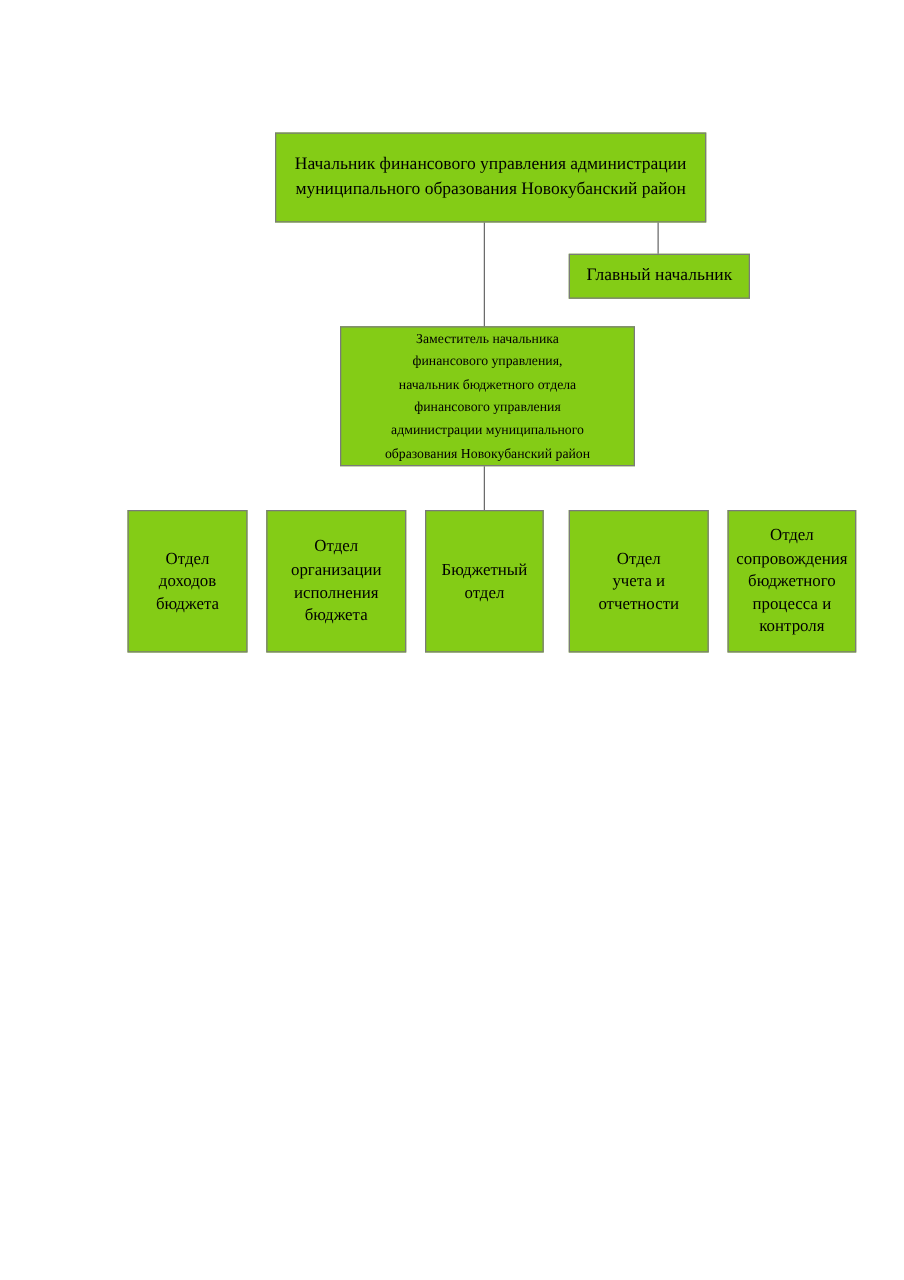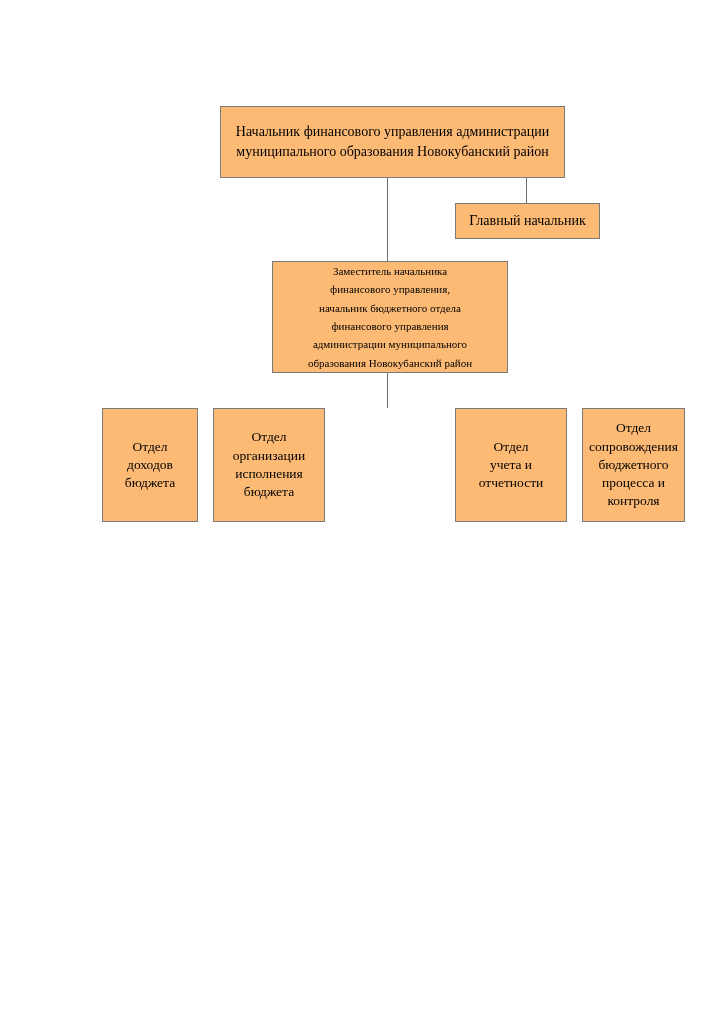--- a/index.html
+++ b/index.html
@@ -13,21 +13,21 @@
     height: 1024px;
     background: #ffffff;
     font-family: "Liberation Serif", "DejaVu Serif", serif;
     color: #000000;
     overflow: hidden;
   }
   .node {
     position: absolute;
     box-sizing: border-box;
     border: 1px solid #7a7a7a;
-    background: #fdba74;
+    background: #84cc16;
     display: flex;
     align-items: center;
     justify-content: center;
     text-align: center;
     white-space: pre-line;
     font-size: 14px;
     line-height: 20px;
   }
   .node.small {
     font-size: 13.5px;
@@ -71,20 +71,22 @@
 
   <div class="node small n-d1">Отдел
 доходов
 бюджета</div>
 
   <div class="node small n-d2">Отдел
 организации
 исполнения
 бюджета</div>
 
+  <div class="node small n-d3">Бюджетный
+отдел</div>
 
   <div class="node small n-d4">Отдел
 учета и
 отчетности</div>
 
   <div class="node small n-d5">Отдел
 сопровождения
 бюджетного
 процесса и
 контроля</div>

